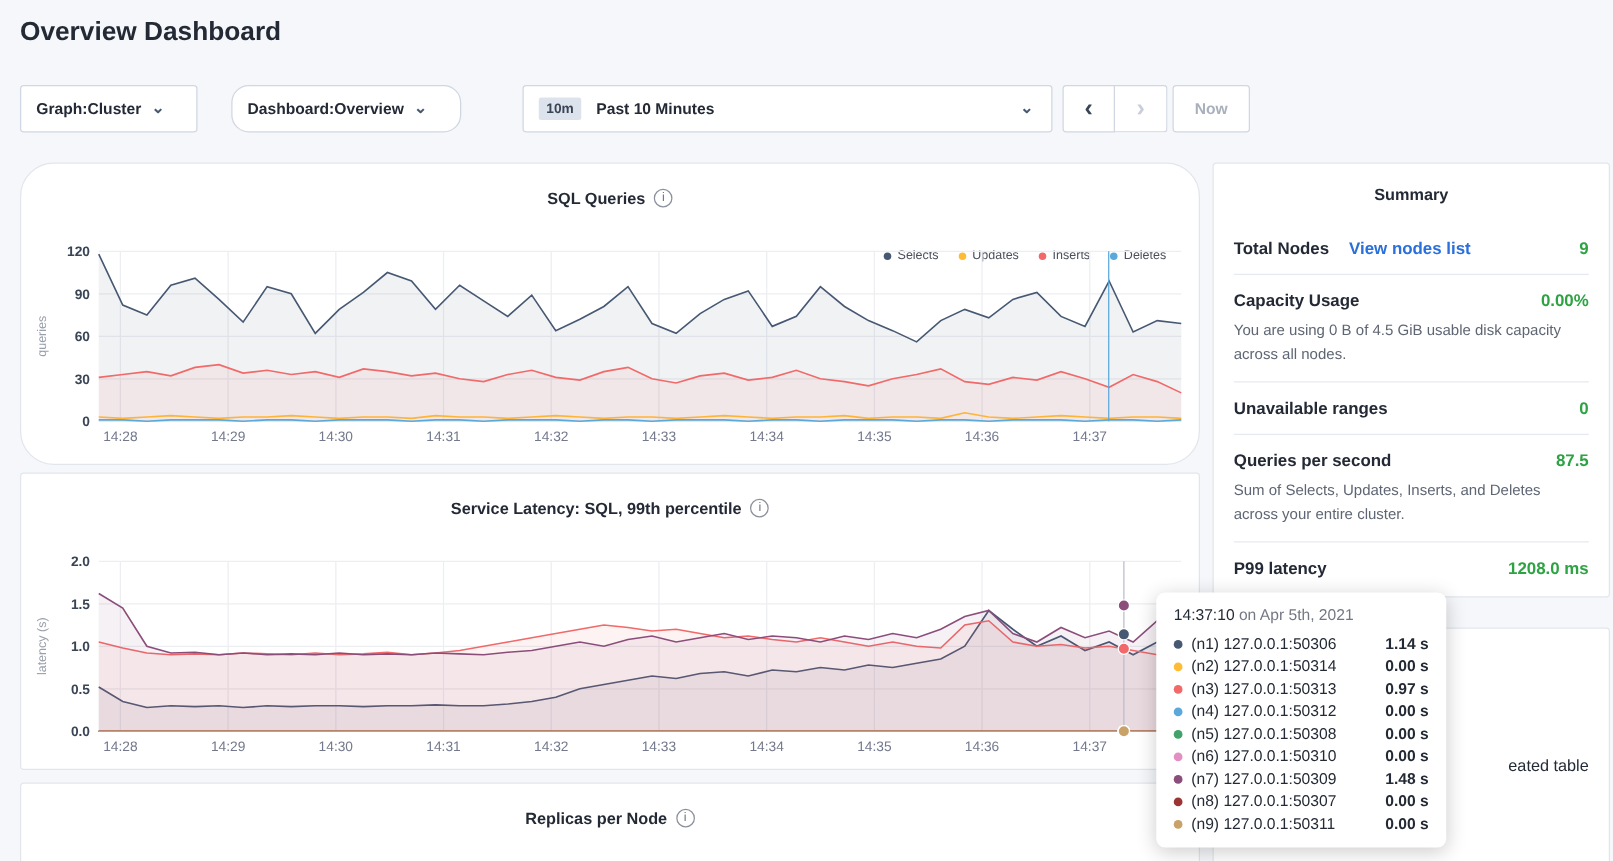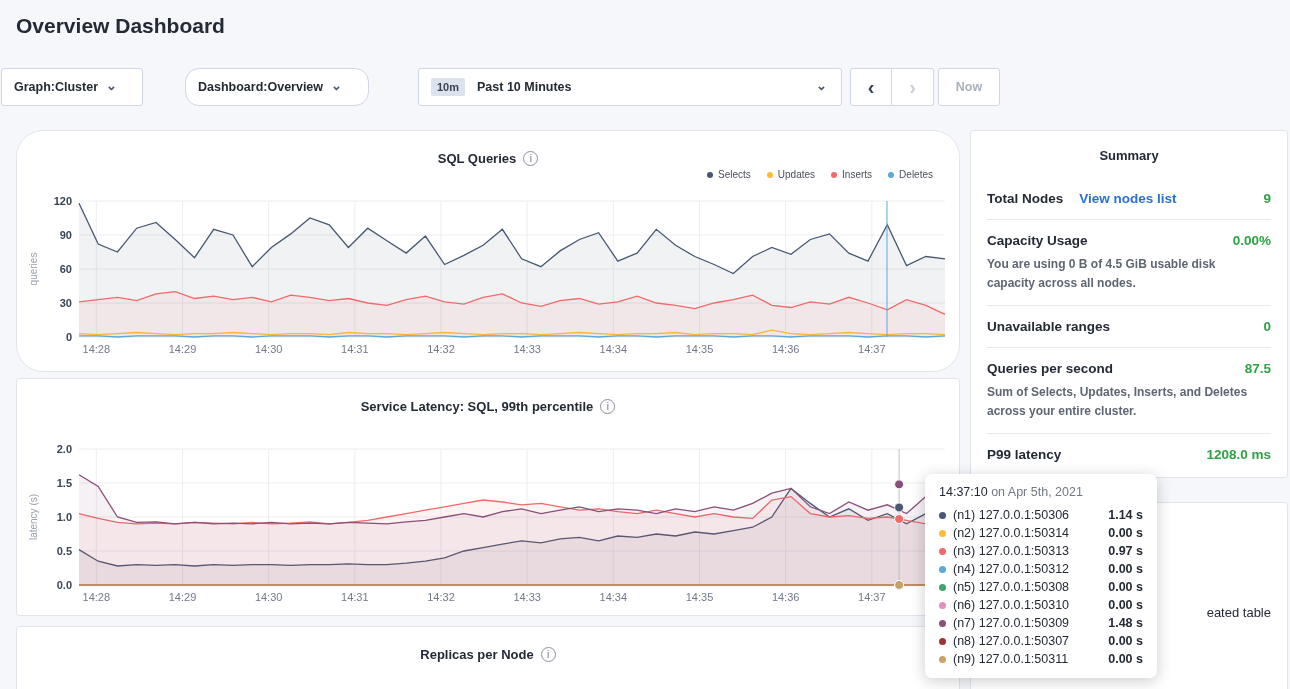--- a/index.html
+++ b/index.html
@@ -8,21 +8,21 @@
   .page { position:relative; width:1290px; height:689px; background:#f5f7fa; overflow:hidden; }
 
   h1 { position:absolute; left:16px; top:14px; font-size:21px; font-weight:600; color:#242a35; }
 
   
   .btn { background:#fff; border:1px solid #d0d7e2; border-radius:3px; height:38px;
          display:flex; align-items:center; font-family:inherit; font-size:12.5px; font-weight:700;
          color:#242a35; padding:0 12px; cursor:pointer; }
   .btn .caret { margin-left:8px; color:#475872; font-size:13px; line-height:1; transform:translateY(-2px); }
   .btn-val { margin-left:0; }
-  #graph-btn   { position:absolute; left:1px;  top:68px; width:142px; }
+  #graph-btn   { position:absolute; left:16px;  top:68px; width:142px; }
   #dash-btn    { position:absolute; left:185px; top:68px; width:184px;border-radius:14px; }
   .time-picker { position:absolute; left:418px; top:68px; width:424px; }
   .badge { background:#dde3ec; color:#394455; font-size:11px; font-weight:700; padding:3px 6px; border-radius:2px; margin-right:12px; }
   .tp-caret { position:absolute; right:14px; }
   .nav-group { position:absolute; left:850px; top:68px; display:flex; }
   .nav-btn { width:42px; height:38px; background:#fff; border:1px solid #d0d7e2; border-radius:3px 0 0 3px;
              display:flex; align-items:center; justify-content:center; font-size:20px; font-weight:600;
              color:#394455; cursor:pointer; font-family:inherit; }
   .nav-btn + .nav-btn { border-left:none; border-radius:0 3px 3px 0; color:#c9cfd8; }
   #now-btn { position:absolute; left:938px; top:68px; width:62px; justify-content:center; color:#a9b0bc; }
@@ -34,38 +34,38 @@
   #replicas-card { left:16px; top:626px; width:944px; height:80px; }
   #summary-card  { left:970px; top:130px; width:318px; padding-bottom:2px; }
   #events-card   { left:970px; top:502px; width:318px; height:200px; }
 
   .chart-head { display:flex; align-items:center; justify-content:center; gap:7px; margin-top:20px; }
   .chart-title { font-size:13px; font-weight:700; color:#242a35; }
   .info-icon { width:15px; height:15px; border:1px solid #8b919c; border-radius:50%;
                display:inline-flex; align-items:center; justify-content:center;
                font-size:10px; color:#6b7280; cursor:pointer; }
 
-  .legend { position:absolute; right:26px; top:38px; display:flex; gap:16px; }
+  .legend { position:absolute; right:26px; top:68px; display:flex; gap:16px; }
   .legend-item { display:flex; align-items:center; gap:5px; font-size:10px; color:#4a4f5c; cursor:pointer; }
   .dot { width:7px; height:7px; border-radius:50%; display:inline-block; flex:0 0 auto; }
   .legend-item .dot { width:6px; height:6px; }
 
   .chart { position:absolute; left:8px; right:8px; top:62px; bottom:8px; }
   .chart svg text.ytick { font:700 11px "Liberation Sans", sans-serif; fill:#394455; }
   .chart svg text.xtick { font:11px "Liberation Sans", sans-serif; fill:#73788c; }
   .chart svg text.ylab  { font:10px "Liberation Sans", sans-serif; fill:#9aa0ab; }
 
   
   .sum-title { text-align:center; font-size:13px; font-weight:700; padding:17px 0 15px; }
   .srow { margin:0 16px; padding:13px 0; border-top:1px solid #e6e9ef; }
   .srow-main { display:flex; align-items:flex-start; gap:16px; }
   .slabel { font-size:13.5px; font-weight:700; color:#242a35; }
   .slink { font-size:13.5px; font-weight:700; color:var(--link); text-decoration:none; cursor:pointer; }
   .sval { margin-left:auto; font-size:13.5px; font-weight:700; color:var(--green); }
-  .subtext { font-size:12px; color:#5f6673; line-height:1.55; margin-top:7px; padding-right:10px;font-weight:bold; }
+  .subtext { font-size:12px; color:#5f6673; line-height:1.55; margin-top:7px; padding-right:10px; }
 
   
   .ev-line { position:absolute; right:16px; font-size:13px; color:#242a35; white-space:nowrap;margin-top:48px; }
   .ev-line:nth-child(1) { top:54px; }
   .ev-line:nth-child(2) { top:138px; }
   .ev-line:nth-child(3) { top:162px; color:#3c4350; }
 
   
   .tooltip { position:absolute; left:925px; top:474px; width:232px; background:#fff; border-radius:7px;
              box-shadow:0 3px 16px rgba(0,0,0,.2); padding:11px 14px 10px; z-index:10; }

